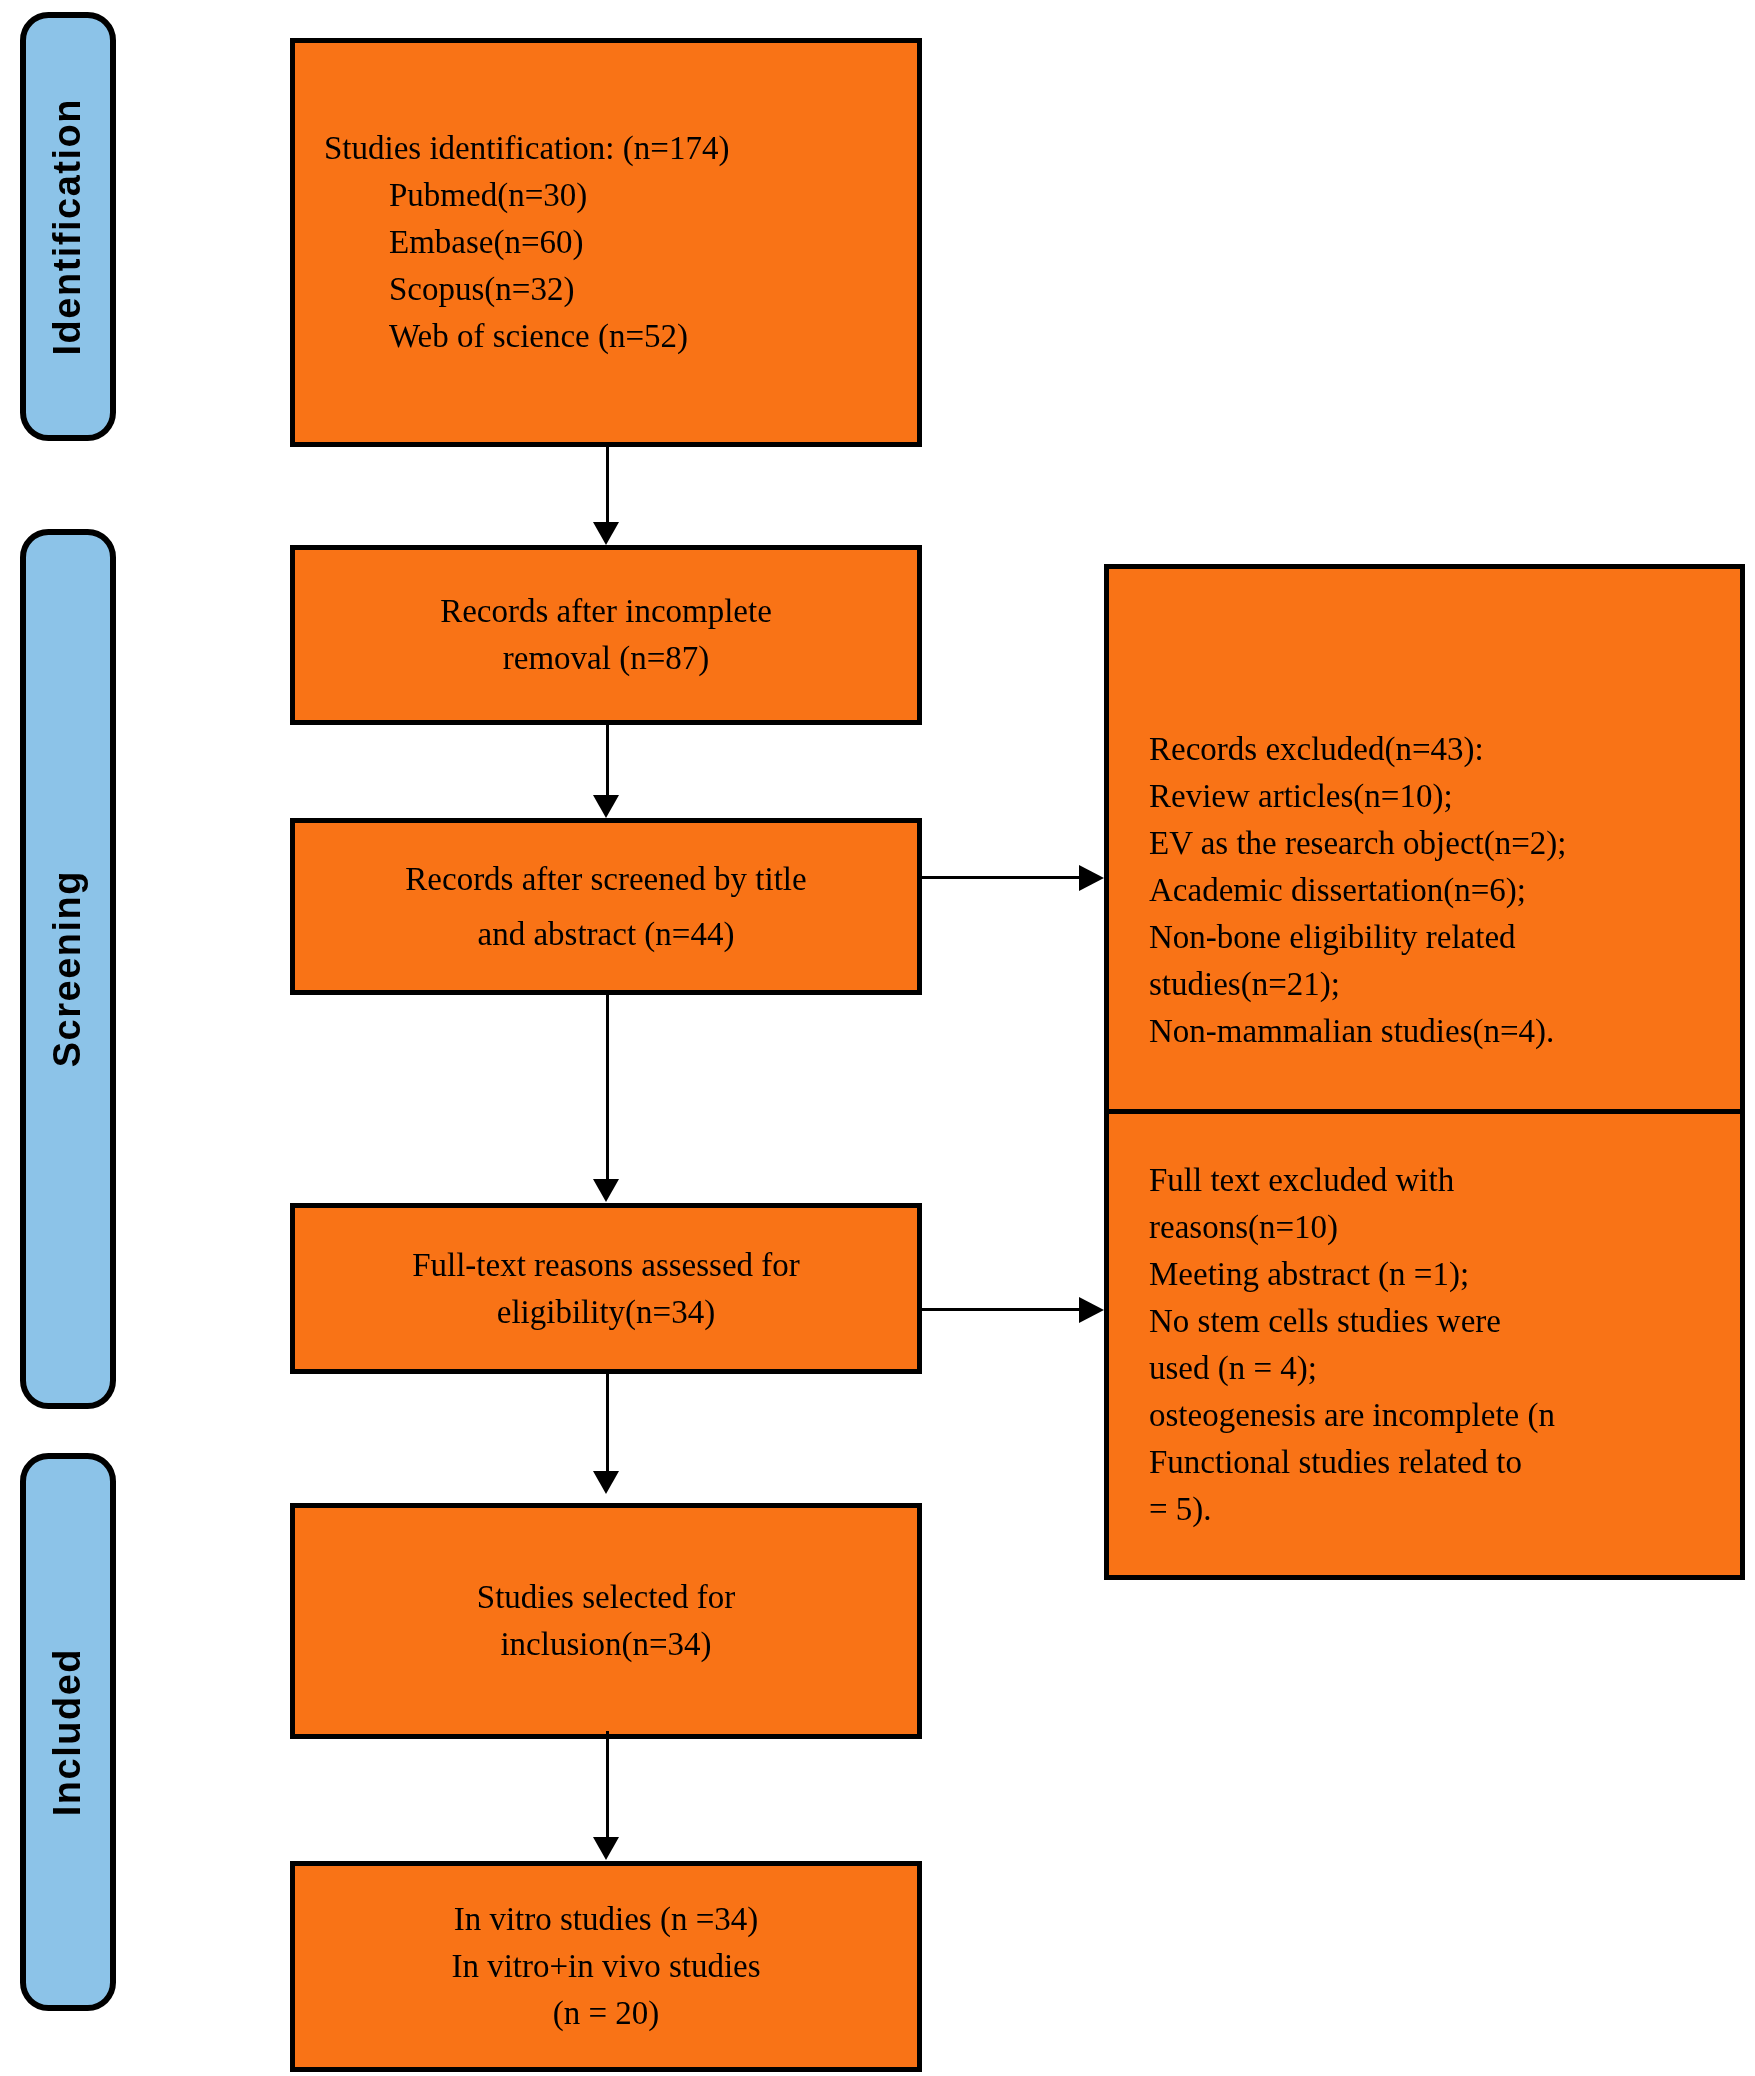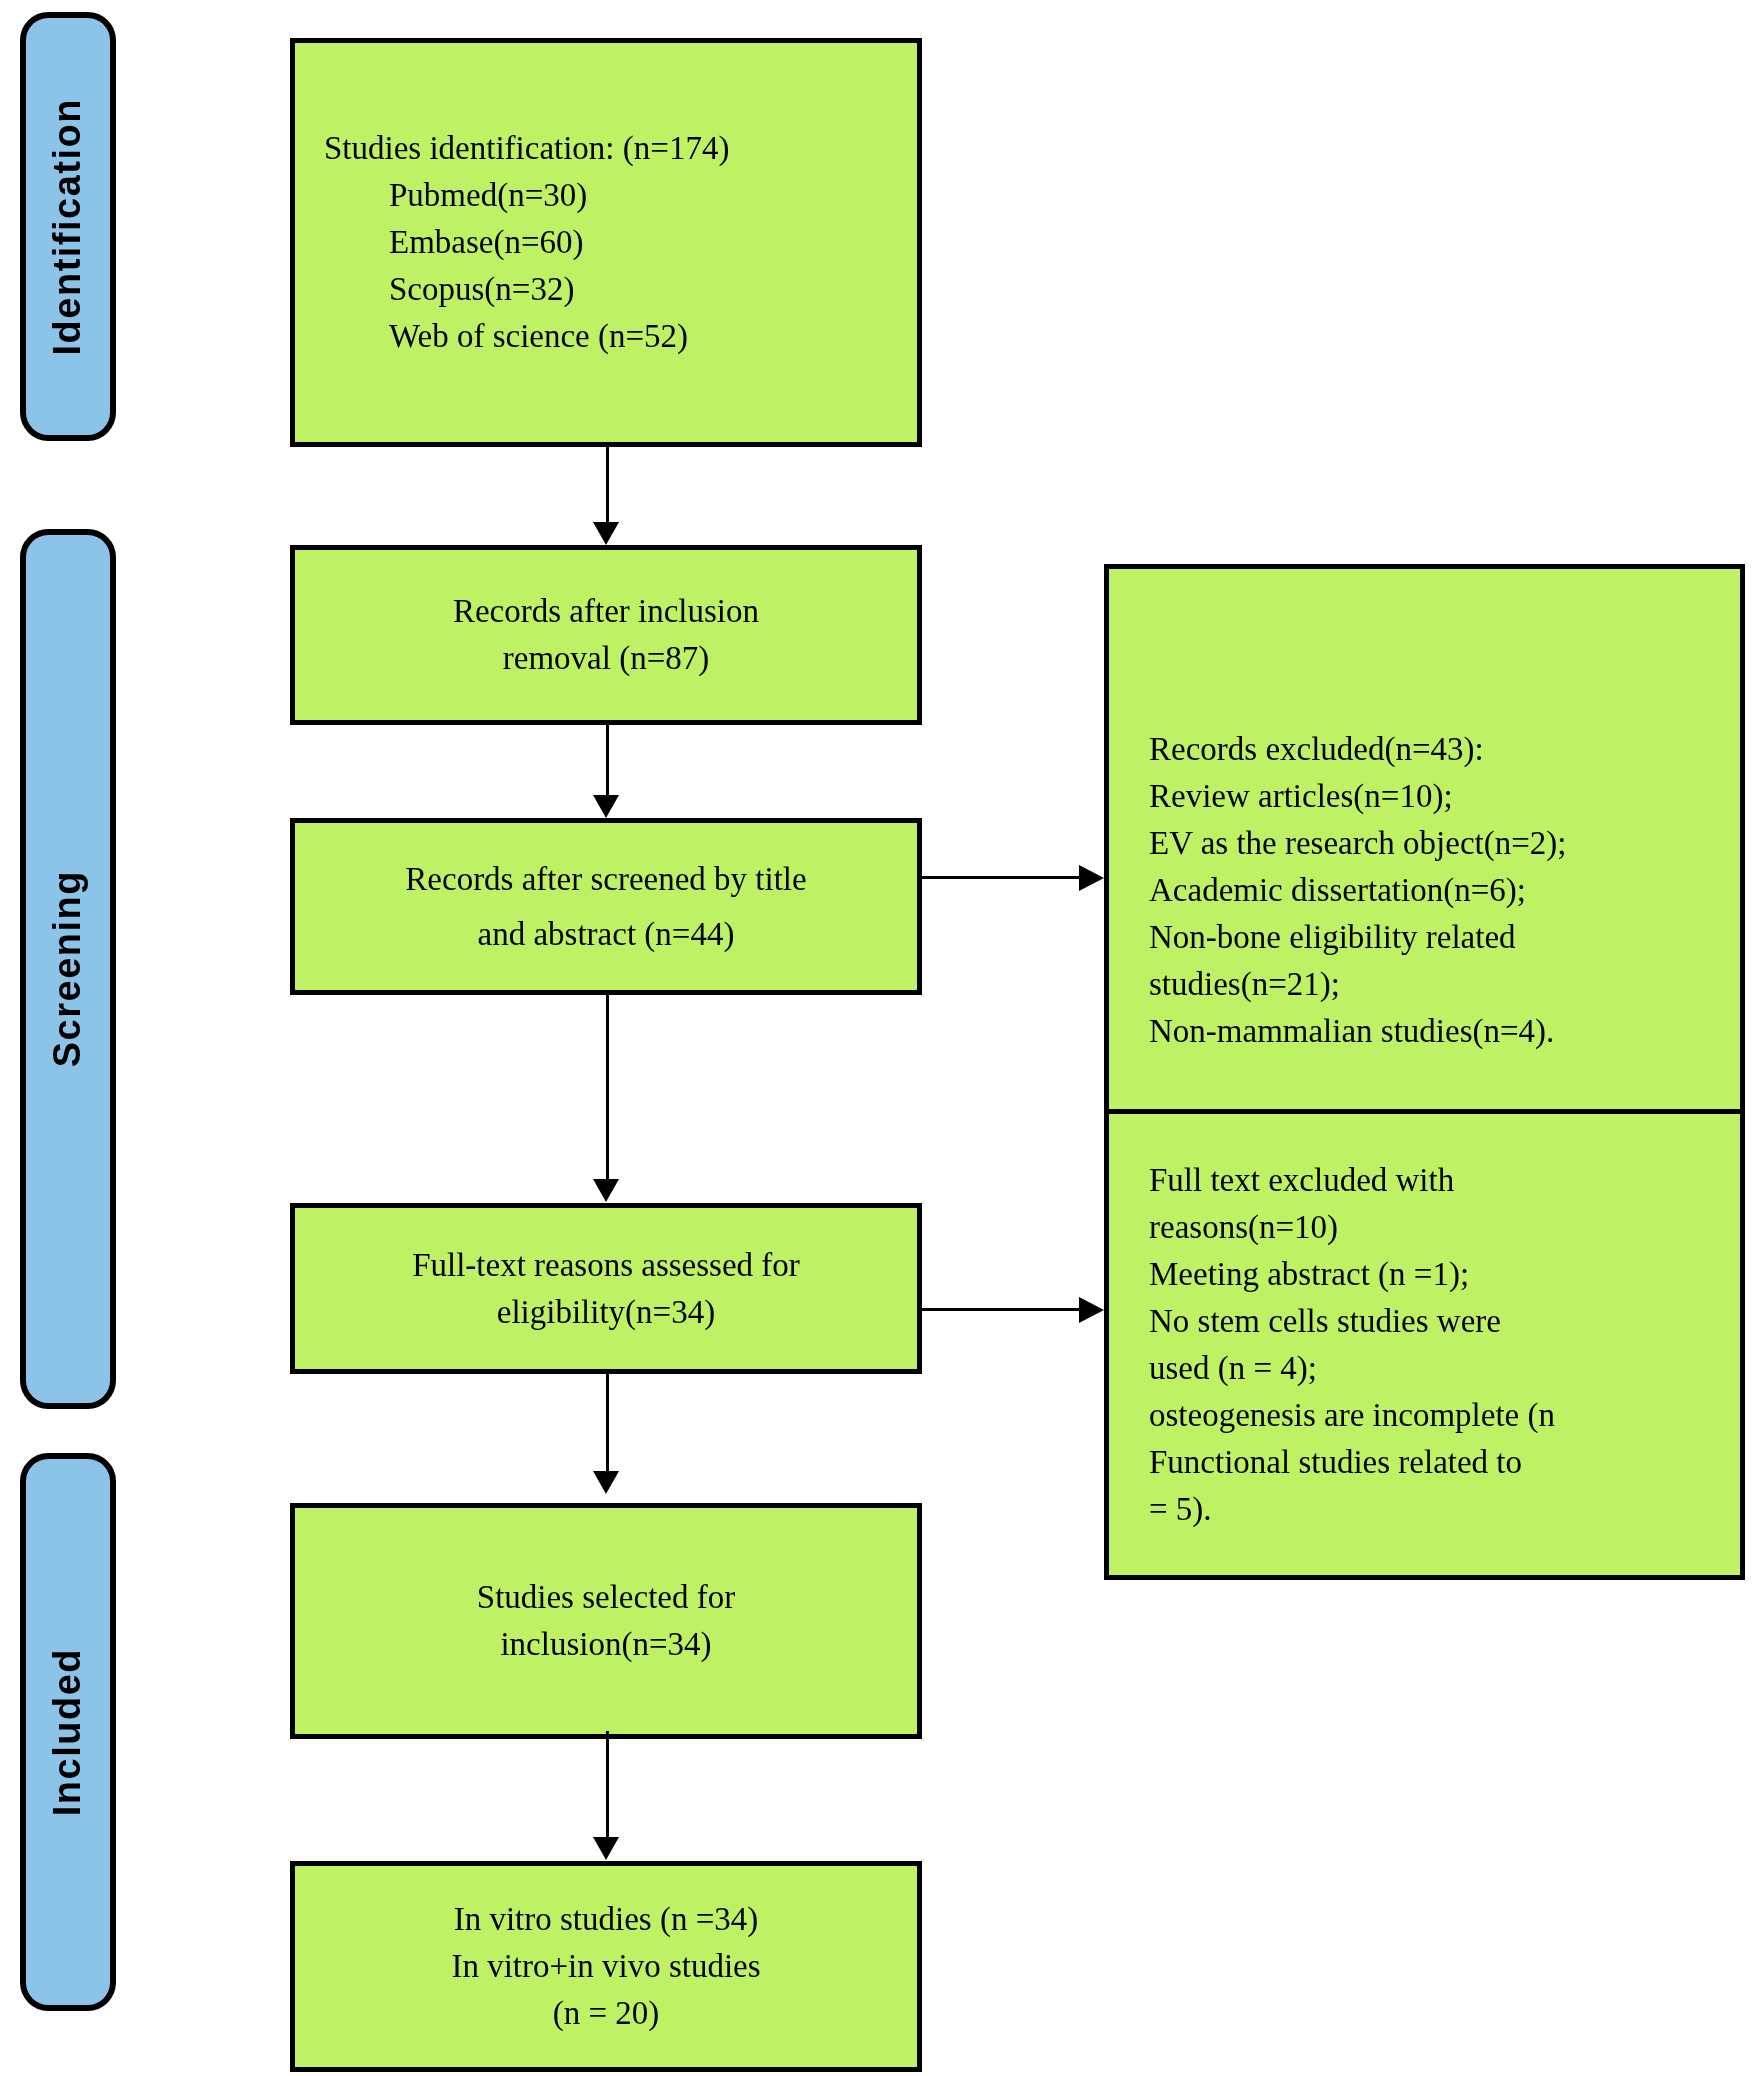--- a/index.html
+++ b/index.html
@@ -22,21 +22,21 @@
     font-family: "Liberation Sans", "DejaVu Sans", sans-serif;
     font-weight: bold; font-size: 38px; letter-spacing: 1.5px; color: #000;
     white-space: nowrap;
   }
   #tab-identification { top: 12.3px;  height: 429px; }
   #tab-screening      { top: 529px; height: 880px; }
   #tab-included       { top: 1453px; height: 558px; }
 
   
   .fbox {
-    position: absolute; background: #bef264; border: 5.4px solid #000;
+    position: absolute; background: #f97316; border: 5.4px solid #000;
     box-sizing: border-box;
     display: flex; flex-direction: column; justify-content: center;
     font-size: 33px; line-height: 47px;
   }
   .fbox .line { white-space: nowrap; }
   .main-box { left: 290px; width: 632px; align-items: center; text-align: center; }
   #box-identification { top: 38px;  height: 409px; align-items: flex-start; text-align: left; padding-left: 29px; }
   #box-identification .indent { padding-left: 65px; }
   #box-duplicates     { top: 545px; height: 180px; }
   #box-title-abstract { top: 818px; height: 177px; gap: 8px; }
@@ -79,21 +79,21 @@
 
   <div class="fbox main-box" id="box-identification">
     <div class="line">Studies identification: (n=174)</div>
     <div class="line indent">Pubmed(n=30)</div>
     <div class="line indent">Embase(n=60)</div>
     <div class="line indent">Scopus(n=32)</div>
     <div class="line indent">Web of science (n=52)</div>
   </div>
 
   <div class="fbox main-box" id="box-duplicates">
-    <div class="line">Records after inclusion</div>
+    <div class="line">Records after incomplete</div>
     <div class="line">removal (n=87)</div>
   </div>
 
   <div class="fbox main-box" id="box-title-abstract">
     <div class="line">Records after screened by title</div>
     <div class="line">and abstract (n=44)</div>
   </div>
 
   <div class="fbox main-box" id="box-fulltext">
     <div class="line">Full-text reasons assessed for</div>

